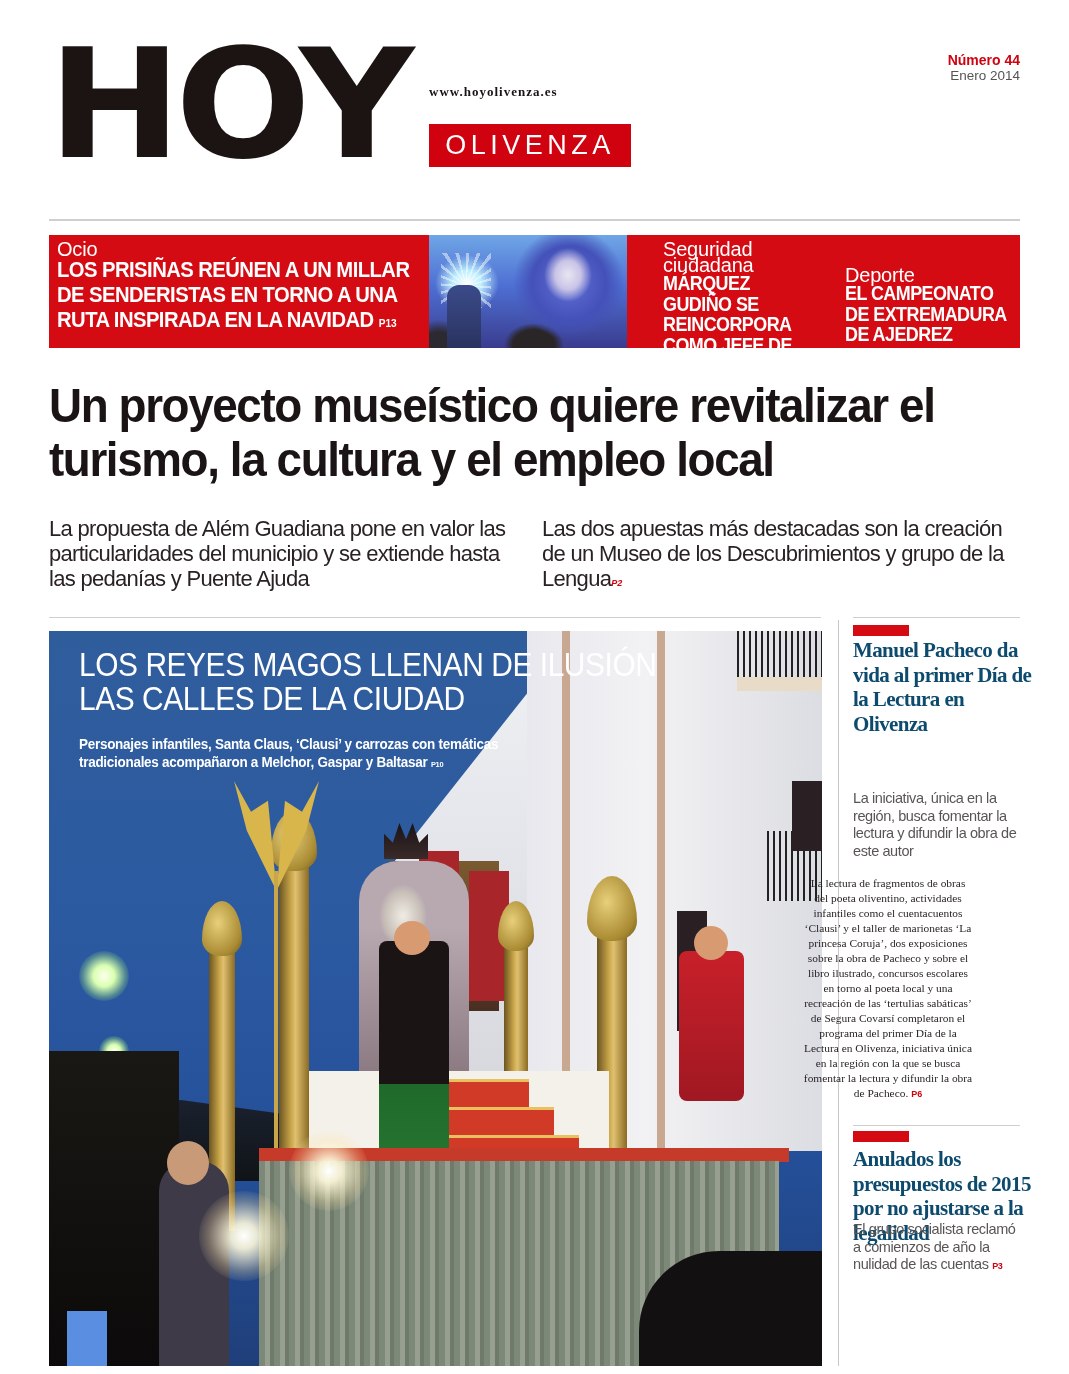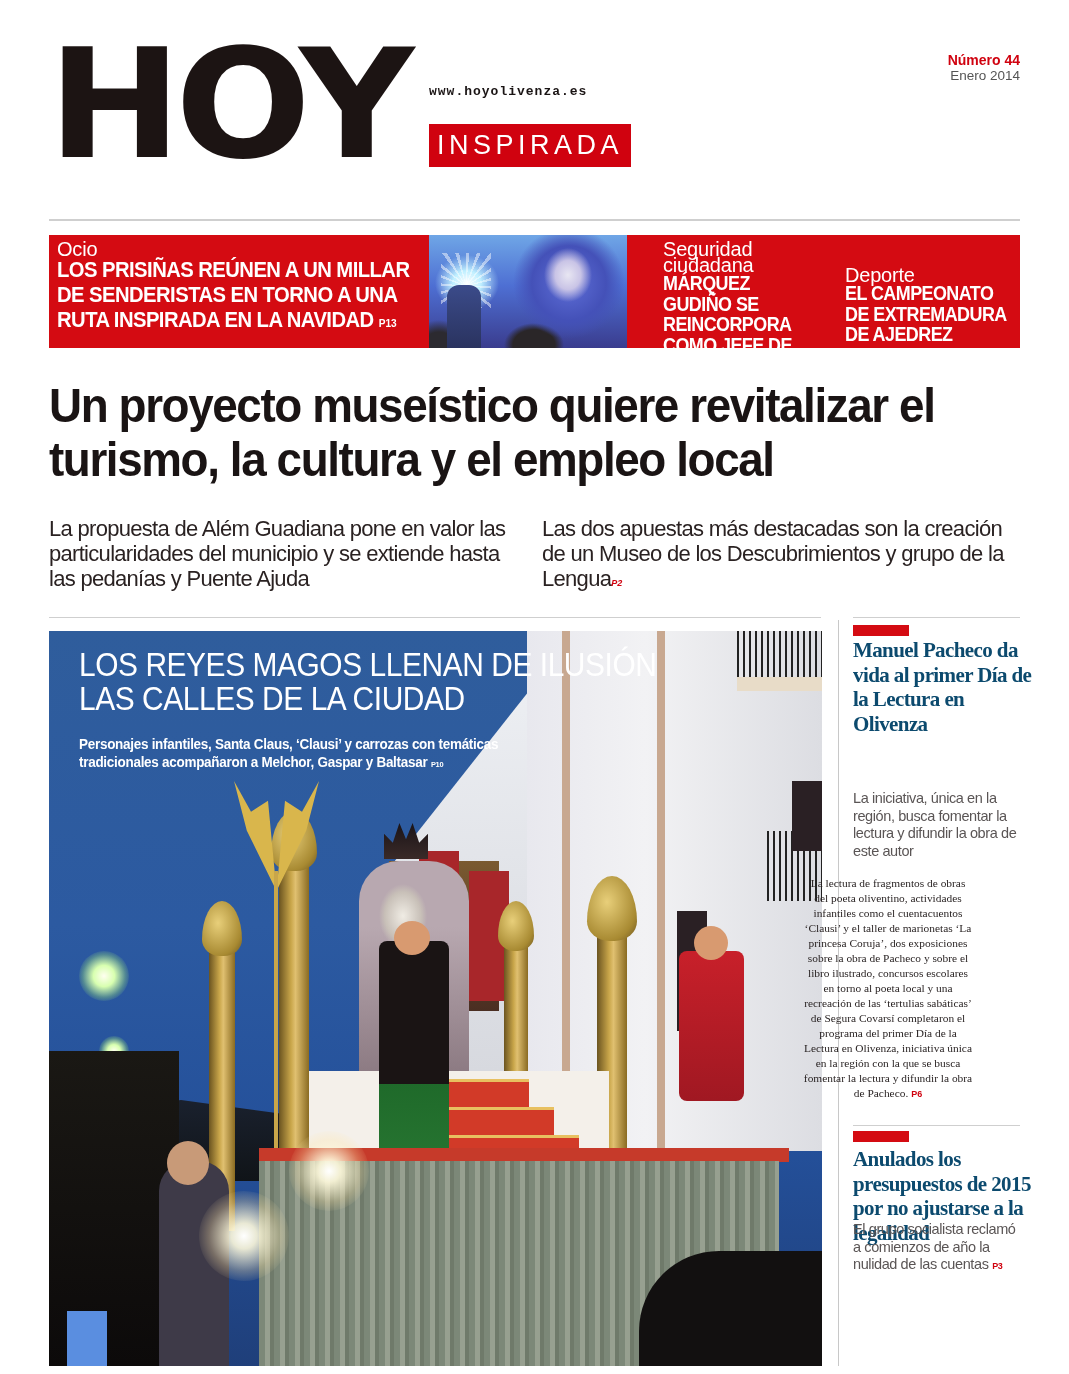--- a/index.html
+++ b/index.html
@@ -8,21 +8,21 @@
 
   
   .logo {
     position:absolute; left:48px; top:40px;
     font-family:"DejaVu Sans", sans-serif; font-weight:900;
     font-size:152px; line-height:130px; letter-spacing:-6px;
     color:#1c1413; transform:scaleX(1.05); transform-origin:left top;
   }
   .url {
     position:absolute; left:429px; top:84px;
-    font-family:Liberation Mono, monospace; font-weight:bold;
+    font-family:Liberation Serif, serif; font-weight:bold;
     font-size:13px; letter-spacing:1px; color:#1a1414;
   }
   .section-tag {
     position:absolute; left:429px; top:124px; width:202px; height:43px;
     background:#d0020f; color:#fff;
     font-family:"Liberation Sans", sans-serif; font-size:27px; letter-spacing:4.5px;
     display:flex; align-items:center; justify-content:center;
   }
   .issue {
     position:absolute; right:49px; top:52px; text-align:right;
@@ -166,21 +166,21 @@
     font-family:"Liberation Serif", serif; font-size:11.4px; line-height:15px;
     color:#2a2424; text-align:center;
   }
   .pg-red { color:#d0020f; font-family:"Liberation Sans", sans-serif; font-weight:bold; font-size:9px; }
 </style>
 </head>
 <body>
 
 <div class="logo">HOY</div>
 <div class="url">www.hoyolivenza.es</div>
-<div class="section-tag">INSPIRADA</div>
+<div class="section-tag">OLIVENZA</div>
 <div class="issue">
   <div class="num">Número 44</div>
   <div class="date">Enero 2014</div>
 </div>
 
 <div class="rule" style="left:49px; top:219px; width:971px;"></div>
 
 <div class="band"></div>
 
 <div class="teaser t1">

